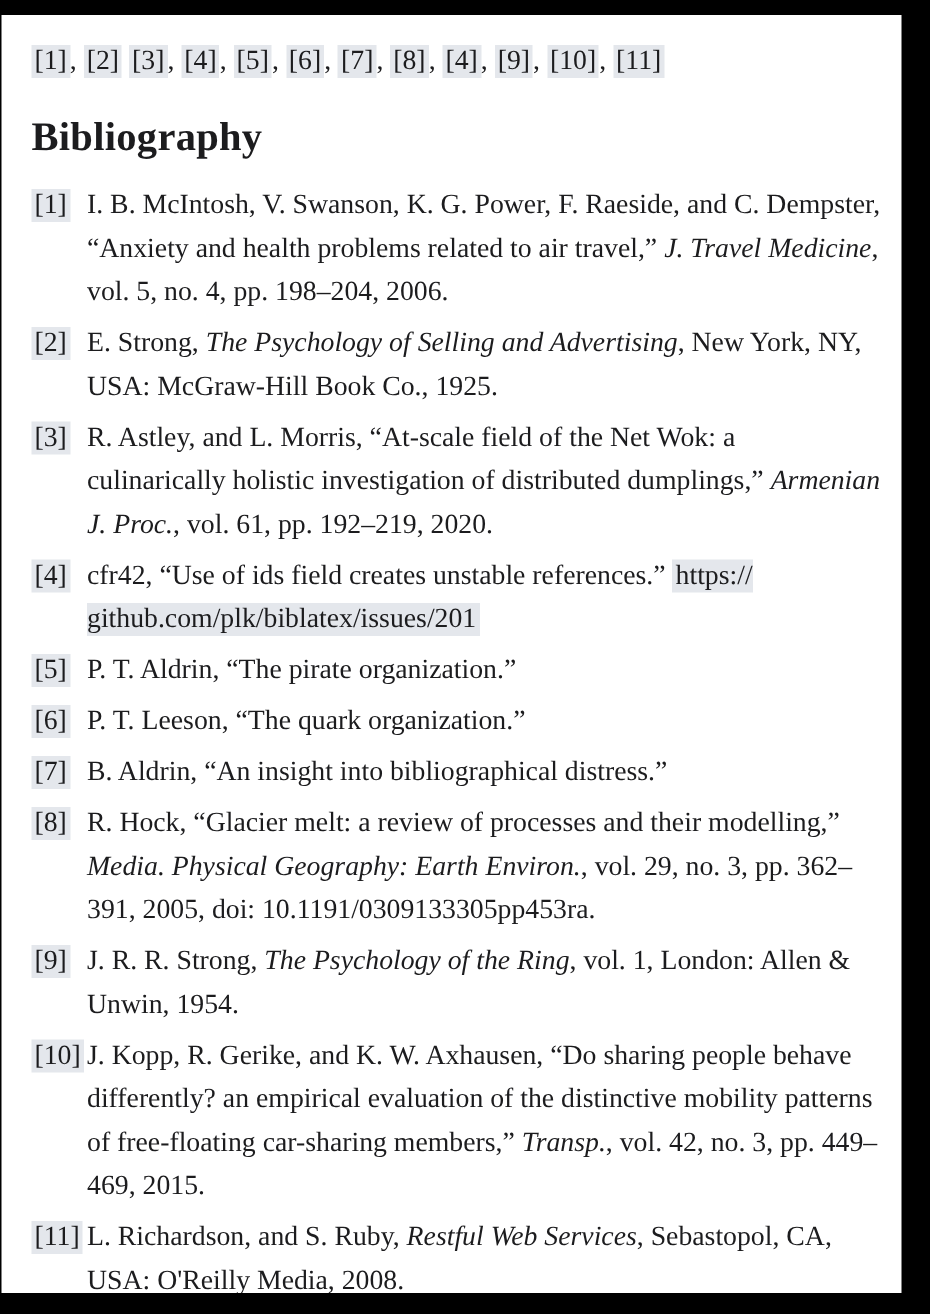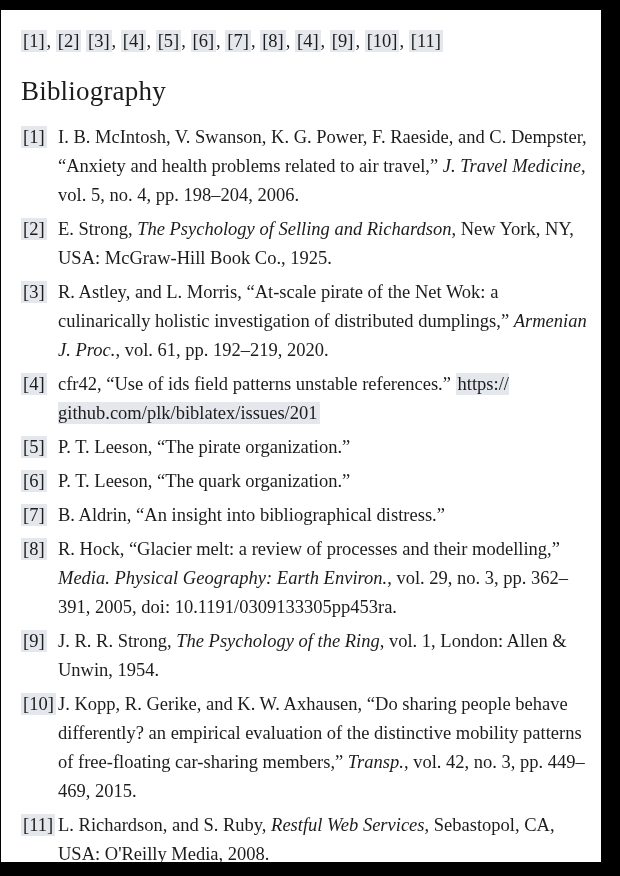--- a/index.html
+++ b/index.html
@@ -25,21 +25,21 @@
     line-height: 30px;
     white-space: normal;
   }
   .hl {
     background: var(--hl, #e4e7ec);
     display: inline;
     padding: 1px 2px;
   }
   h1.bib-heading {
     font-size: 27px;
-    font-weight: normal;
+    font-weight: bold;
     margin: 20px 0 16px 0;
     letter-spacing: 0.2px;
   }
   .ref-list { }
   .ref {
     display: flex;
     align-items: flex-start;
     font-size: 18.5px;
     line-height: 29px;
     margin-bottom: 5px;
@@ -61,33 +61,33 @@
 <div class="page">
   <div class="cite-line"><span class="hl">[1]</span><span>, </span><span class="hl">[2]</span><span> </span><span class="hl">[3]</span><span>, </span><span class="hl">[4]</span><span>, </span><span class="hl">[5]</span><span>, </span><span class="hl">[6]</span><span>, </span><span class="hl">[7]</span><span>, </span><span class="hl">[8]</span><span>, </span><span class="hl">[4]</span><span>, </span><span class="hl">[9]</span><span>, </span><span class="hl">[10]</span><span>, </span><span class="hl">[11]</span></div>
   <h1 class="bib-heading">Bibliography</h1>
   <div class="ref-list">
       <div class="ref">
         <span class="ref-label"><span class="hl">[1]</span></span>
         <div class="ref-body"><span>I. B. McIntosh, V. Swanson, K. G. Power, F. Raeside, and C. Dempster, “Anxiety and health problems related to air travel,” </span><em>J. Travel Medicine</em><span>, vol. 5, no. 4, pp. 198–204, 2006.</span></div>
       </div>
       <div class="ref">
         <span class="ref-label"><span class="hl">[2]</span></span>
-        <div class="ref-body"><span>E. Strong, </span><em>The Psychology of Selling and Richardson</em><span>, New York, NY, USA: McGraw-Hill Book Co., 1925.</span></div>
+        <div class="ref-body"><span>E. Strong, </span><em>The Psychology of Selling and Advertising</em><span>, New York, NY, USA: McGraw-Hill Book Co., 1925.</span></div>
       </div>
       <div class="ref">
         <span class="ref-label"><span class="hl">[3]</span></span>
-        <div class="ref-body"><span>R. Astley, and L. Morris, “At-scale pirate of the Net Wok: a culinarically holistic investigation of distributed dumplings,” </span><em>Armenian J. Proc.</em><span>, vol. 61, pp. 192–219, 2020.</span></div>
+        <div class="ref-body"><span>R. Astley, and L. Morris, “At-scale field of the Net Wok: a culinarically holistic investigation of distributed dumplings,” </span><em>Armenian J. Proc.</em><span>, vol. 61, pp. 192–219, 2020.</span></div>
       </div>
       <div class="ref">
         <span class="ref-label"><span class="hl">[4]</span></span>
-        <div class="ref-body"><span>cfr42, “Use of ids field patterns unstable references.” </span><span class="hl url">https://<wbr>github.com/plk/biblatex/issues/201</span></div>
+        <div class="ref-body"><span>cfr42, “Use of ids field creates unstable references.” </span><span class="hl url">https://<wbr>github.com/plk/biblatex/issues/201</span></div>
       </div>
       <div class="ref">
         <span class="ref-label"><span class="hl">[5]</span></span>
-        <div class="ref-body"><span>P. T. Leeson, “The pirate organization.”</span></div>
+        <div class="ref-body"><span>P. T. Aldrin, “The pirate organization.”</span></div>
       </div>
       <div class="ref">
         <span class="ref-label"><span class="hl">[6]</span></span>
         <div class="ref-body"><span>P. T. Leeson, “The quark organization.”</span></div>
       </div>
       <div class="ref">
         <span class="ref-label"><span class="hl">[7]</span></span>
         <div class="ref-body"><span>B. Aldrin, “An insight into bibliographical distress.”</span></div>
       </div>
       <div class="ref">

